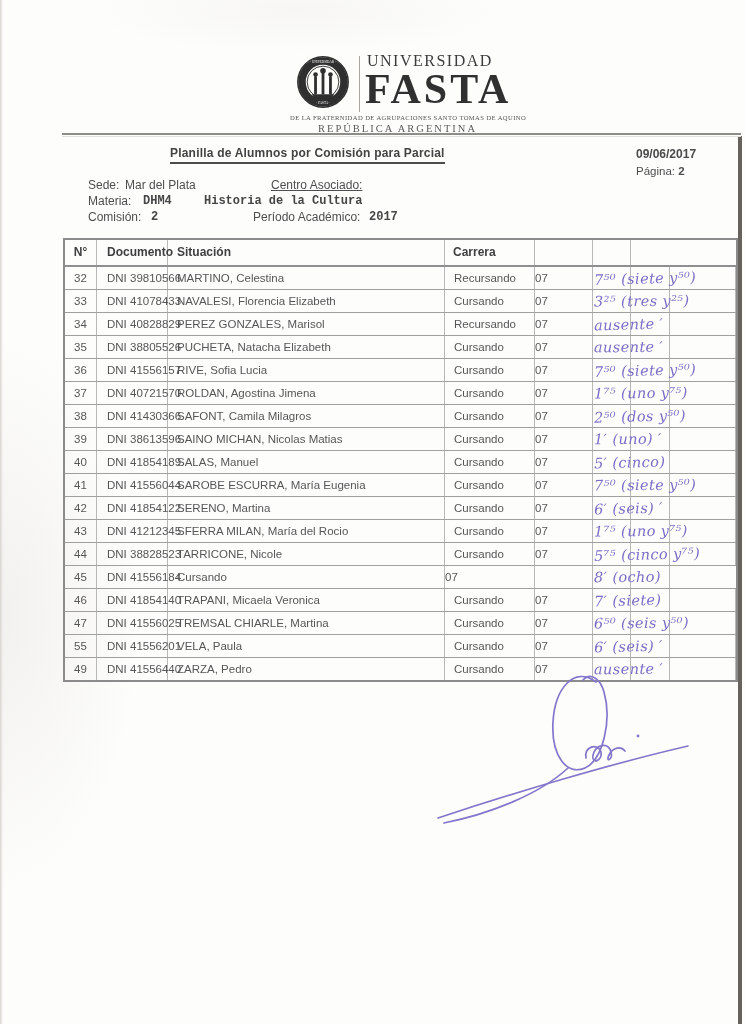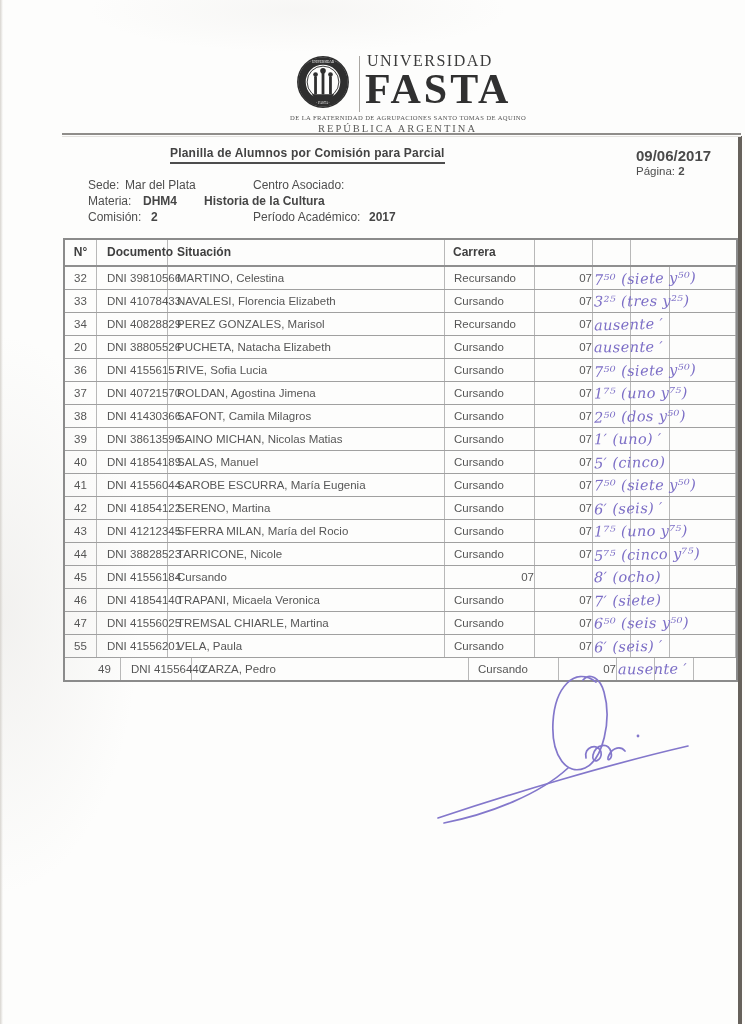--- a/index.html
+++ b/index.html
@@ -25,40 +25,40 @@
   .logo-divider{position:absolute;left:69px;top:8px;height:56px;width:1px;background:#a9a6a2;}
   .brand-top{position:absolute;left:77px;top:4px;font-family:"Liberation Serif",serif;font-size:16px;letter-spacing:1.5px;color:#3c3c3c;}
   .brand-main{position:absolute;left:75px;top:17px;font-family:"Liberation Serif",serif;font-size:42px;font-weight:bold;letter-spacing:3px;color:#303030;}
   .brand-sub{position:absolute;left:0;top:66px;width:215px;text-align:center;font-family:"Liberation Serif",serif;font-size:6.6px;letter-spacing:.4px;color:#555;white-space:nowrap;}
   .brand-country{position:absolute;left:0;top:75px;width:215px;text-align:center;font-family:"Liberation Serif",serif;font-size:10.5px;letter-spacing:2px;color:#5a5a58;}
   .header-rule{position:absolute;left:62px;top:133px;width:679px;border-top:2px solid #8f8d8a;border-bottom:1px solid #e3e1de;height:1px;}
 
   
   .doc-title{position:absolute;left:170px;top:146px;font-size:12px;font-weight:bold;color:#434343;
     border-bottom:2px solid #4d4d4d;padding-bottom:2px;letter-spacing:.2px;}
-  .doc-date{position:absolute;left:636px;top:147px;font-size:15px;font-weight:bold;color:#4a4a4a;}
+  .doc-date{position:absolute;left:636px;top:147px;font-size:12px;font-weight:bold;color:#4a4a4a;}
   .doc-page{position:absolute;left:636px;top:165px;font-size:11.5px;color:#4e4e4e;}
   .doc-page b{font-weight:bold;}
   .meta{position:absolute;font-size:12px;color:#4e4e4e;white-space:nowrap;}
-  .bold{font-weight:bold;color:#464646;}
+  .bold{font-weight:bold;color:#464646;font-family:Liberation Mono, monospace;}
 
   
   .tbl{position:absolute;left:63px;top:238px;width:671px;border:2px solid #8b8b8b;background:transparent;}
   .thead,.trow{display:grid;grid-template-columns:32px 71px 277px 90px 58px 38px 39px 66px;}
   .thead{height:25px;border-bottom:2px solid #8f8f8f;}
   .thead .c{font-weight:bold;font-size:12px;color:#3f3f3f;line-height:25px;}
   .trow{height:22px;border-bottom:1px solid #a0a0a0;position:relative;}
-  .trow:last-child{border-bottom:none;margin-left:24px;}
+  .trow:last-child{border-bottom:none;}
   .c{font-size:11.5px;line-height:22px;color:#565656;overflow:visible;white-space:nowrap;border-right:1px solid #b8b8b8;}
   .c:last-child{border-right:none;}
   .c-n{text-align:center;}
   .c-doc{padding-left:10px;}
   .c-name{padding-left:9px;}
   .c-sit{padding-left:9px;}
-  .c-car{text-align:right;}
+  .c-car{text-align:left;}
   .thead .c-car{text-align:left;padding-left:8px;}
 
   
   .grade{position:absolute;left:529px;top:0;font-family:"DejaVu Serif",serif;font-style:italic;
     font-size:14.5px;line-height:22px;color:#7c6ec6;letter-spacing:.4px;white-space:nowrap;pointer-events:none;}
   .trow:nth-child(odd) .grade{transform:rotate(-1.6deg) translateY(.5px);}
   .trow:nth-child(even) .grade{transform:rotate(-.6deg);}
   .signature{position:absolute;left:428px;top:660px;width:270px;height:165px;}
 </style>
 </head>
@@ -100,21 +100,21 @@
   <div class="doc-title">Planilla de Alumnos por Comisión para Parcial</div>
   <div class="doc-date">09/06/2017</div>
   <div class="doc-page">
     <span>Página:</span>
     <b>2</b>
   </div>
 
   <div class="meta" style="left:88px;top:178px;">
     <span>Sede:</span>
     <span style="position:absolute;left:37px;">Mar del Plata</span>
-    <span style="position:absolute;left:165px;">Centro Asociado:</span>
+    <span style="position:absolute;left:183px;text-decoration:underline;">Centro Asociado:</span>
     <span style="position:absolute;left:262px;"></span>
   </div>
   <div class="meta" style="left:88px;top:194px;">
     <span>Materia:</span>
     <span class="bold" style="position:absolute;left:55px;">DHM4</span>
     <span class="bold" style="position:absolute;left:108px;margin-left:8px;">Historia de la Cultura</span>
   </div>
   <div class="meta" style="left:88px;top:210px;">
     <span>Comisión:</span>
     <span class="bold" style="position:absolute;left:63px;">2</span>
@@ -163,21 +163,21 @@
       <div class="c c-name">PEREZ GONZALES, Marisol</div>
       <div class="c c-sit">Recursando</div>
       <div class="c c-car">07</div>
       <div class="c"></div>
       <div class="c"></div>
       <div class="c"></div>
       <span class="grade">ausente ′</span>
     </div>
 
     <div class="trow">
-      <div class="c c-n">20</div>
+      <div class="c c-n">35</div>
       <div class="c c-doc">DNI 38805526</div>
       <div class="c c-name">PUCHETA, Natacha Elizabeth</div>
       <div class="c c-sit">Cursando</div>
       <div class="c c-car">07</div>
       <div class="c"></div>
       <div class="c"></div>
       <div class="c"></div>
       <span class="grade">ausente ′</span>
     </div>
 

